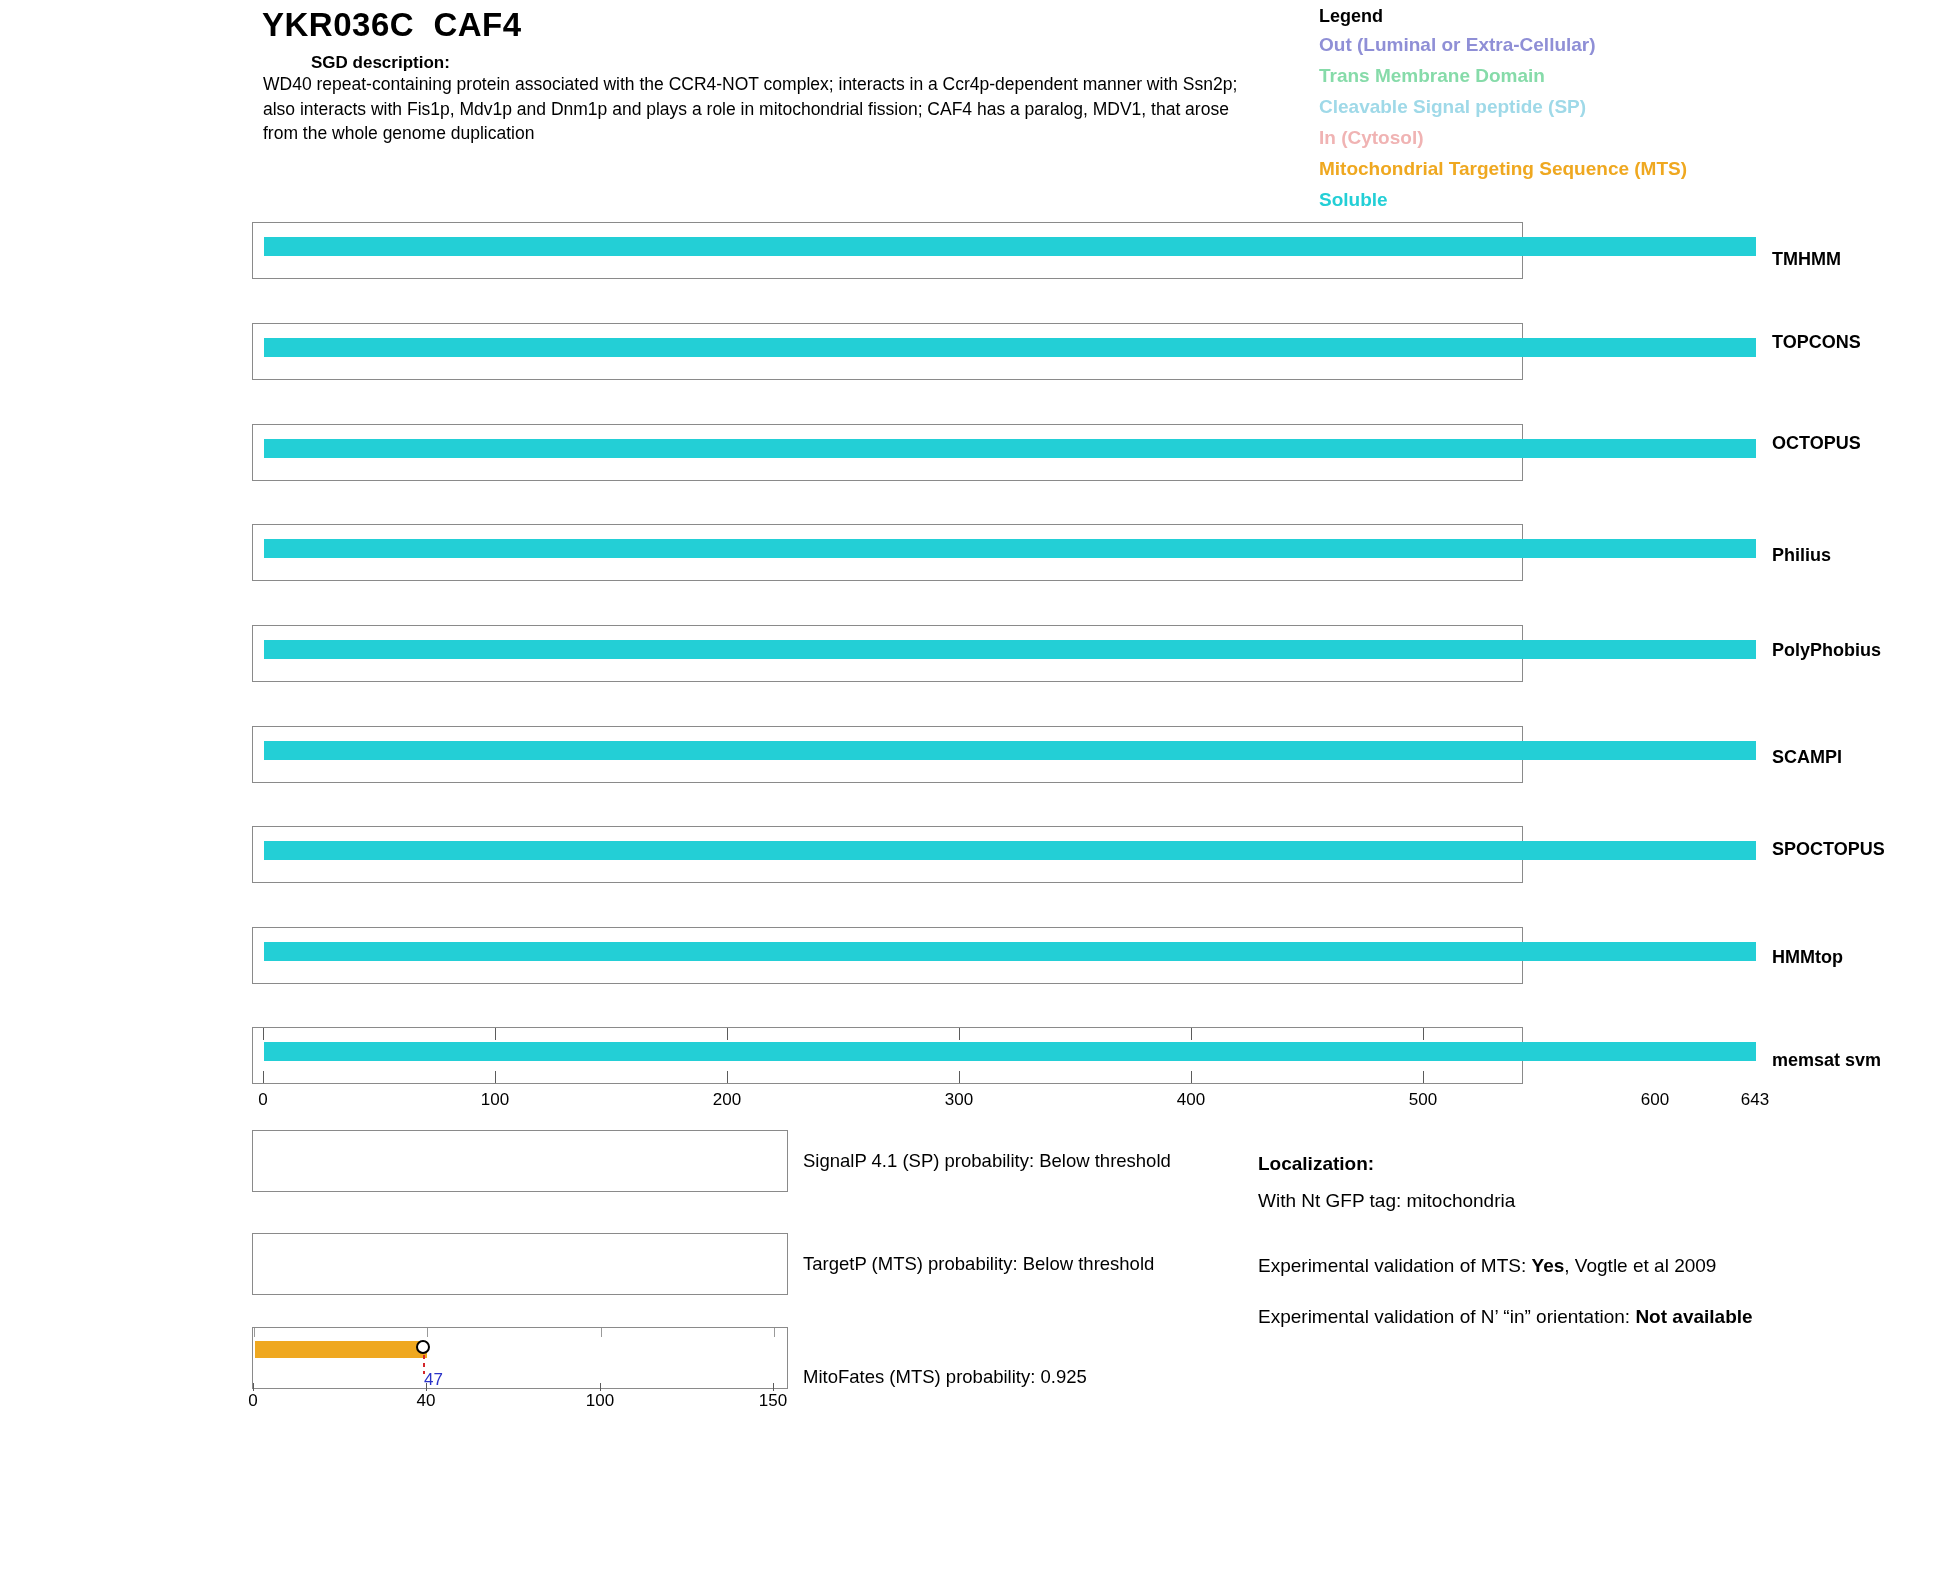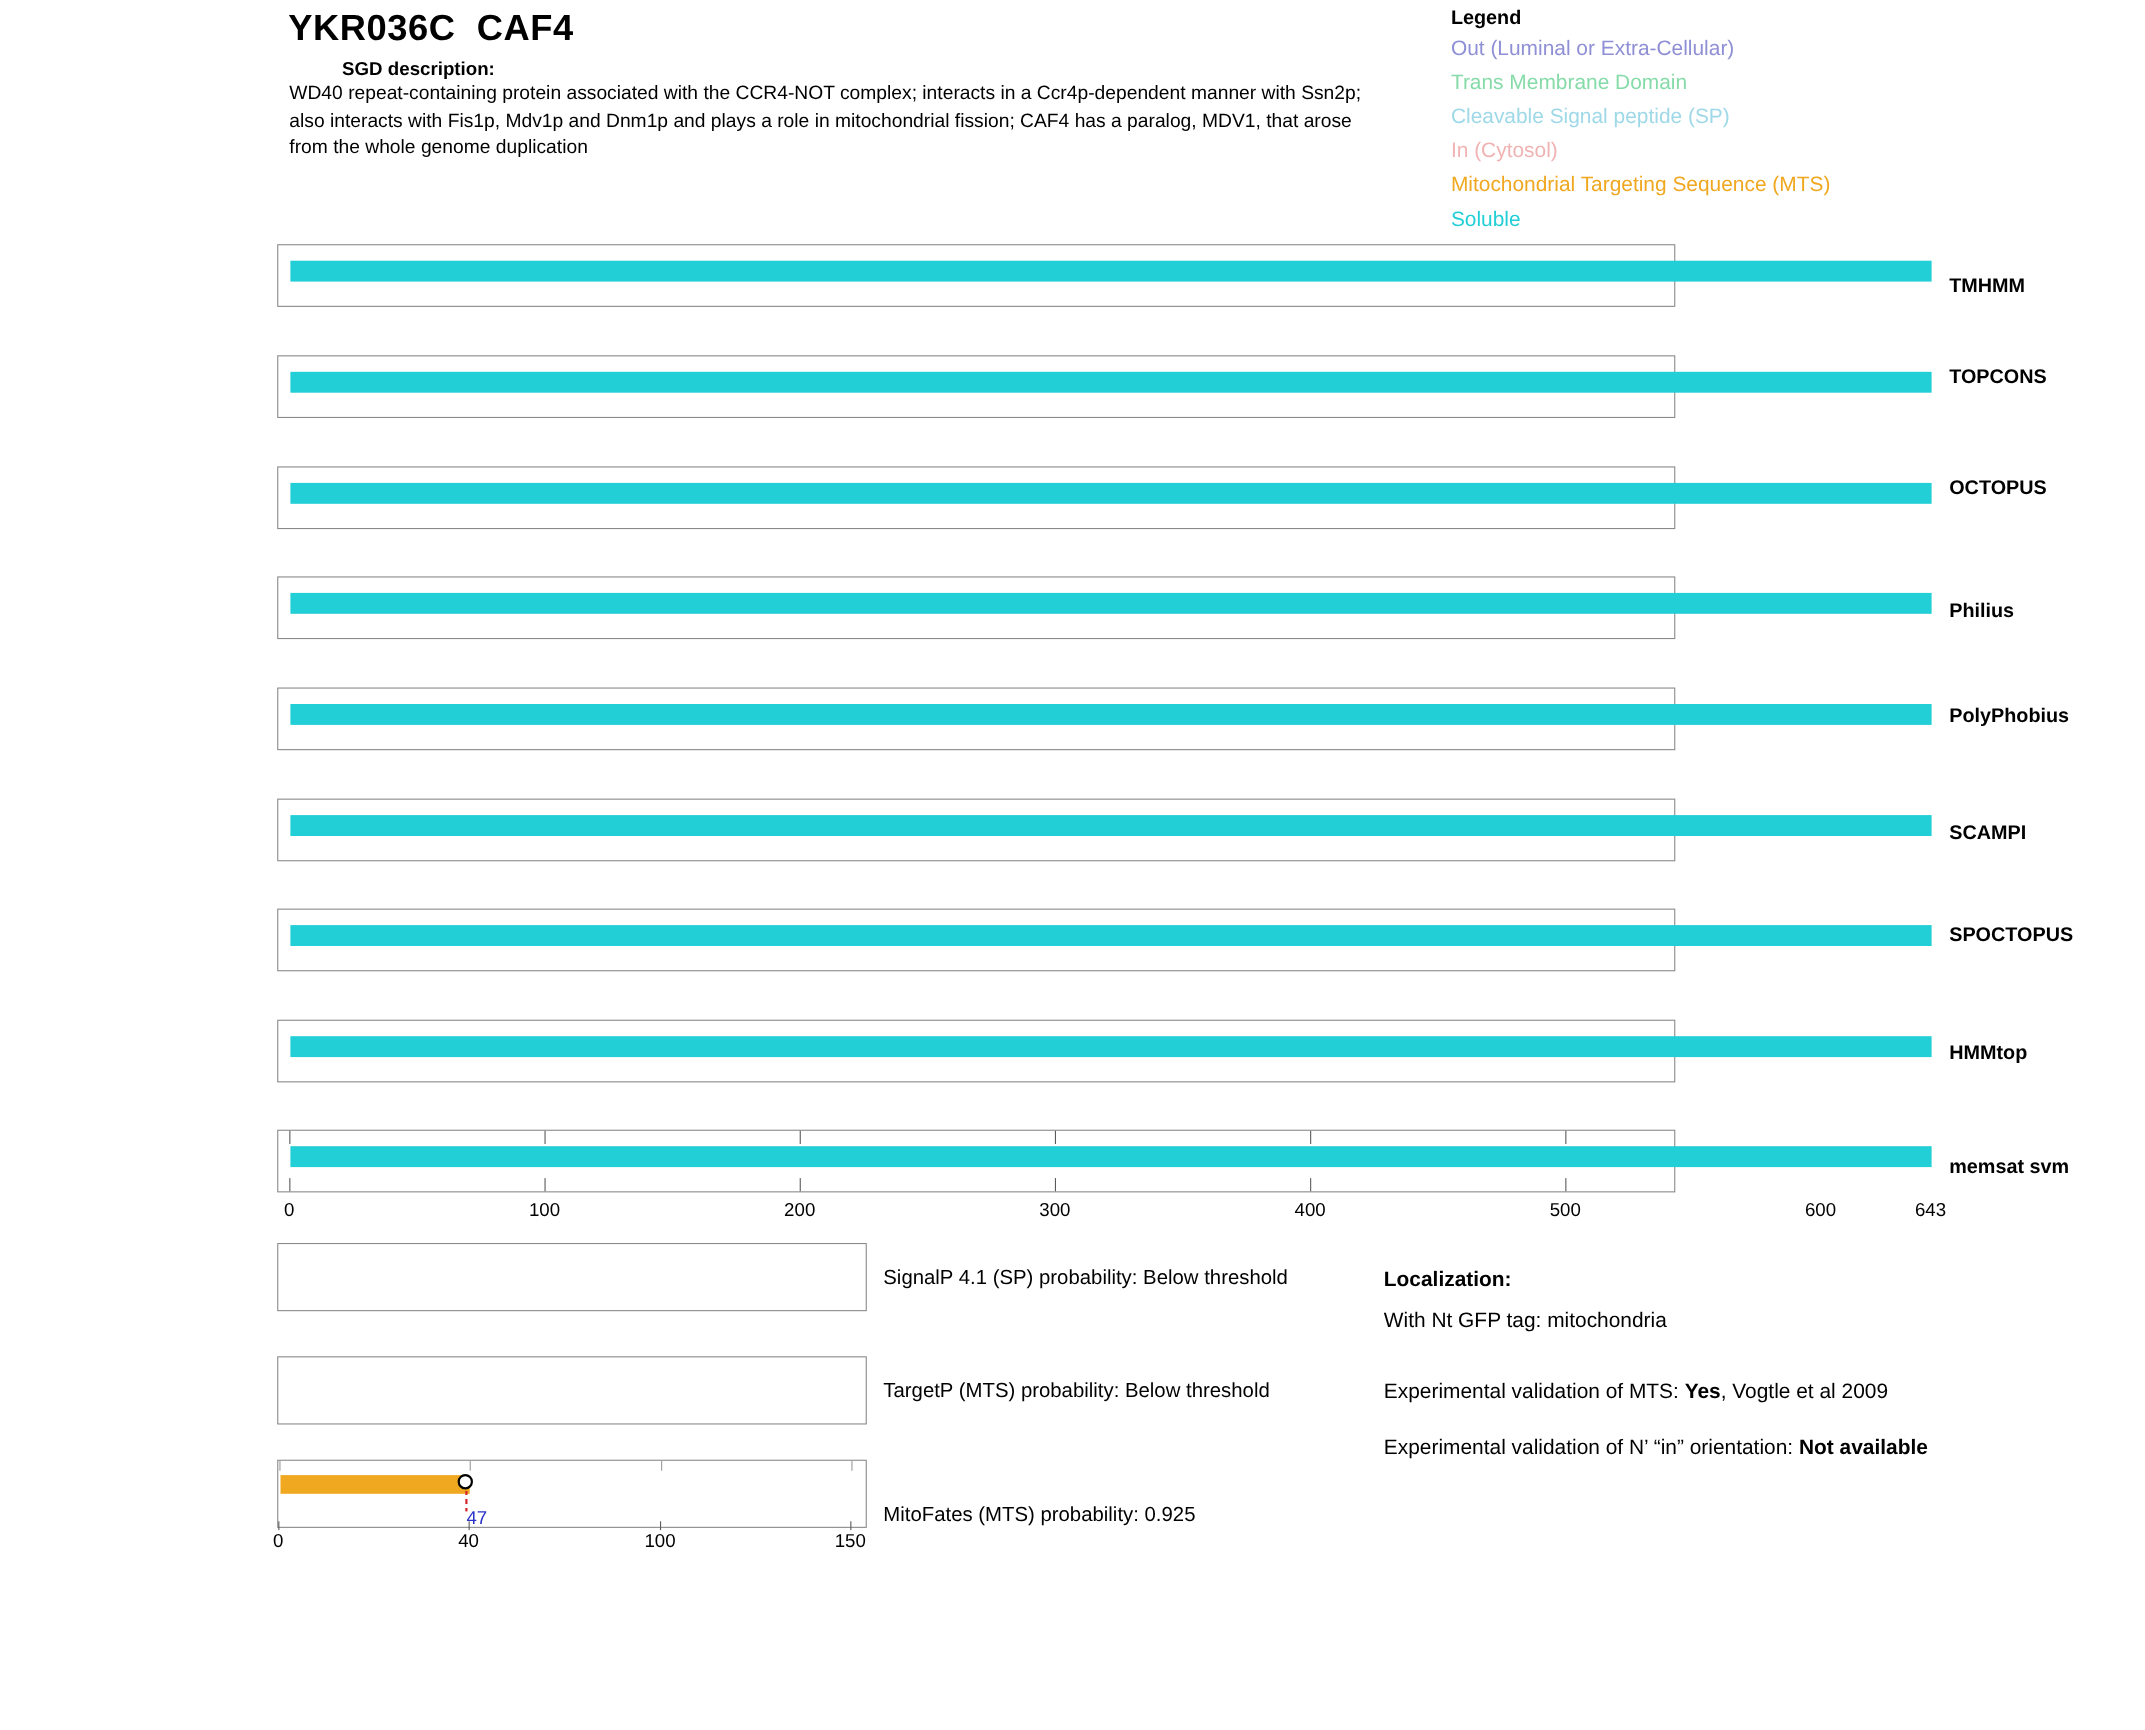--- a/index.html
+++ b/index.html
@@ -56,21 +56,21 @@
     top: 4px;
     width: 620px;
   }
   #legend .legend-title {
     font-size: 18px;
     font-weight: bold;
     line-height: 25px;
   }
   #legend .legend-item {
     font-size: 19px;
-    font-weight: normal;
+    font-weight: bold;
     line-height: 31px;
     white-space: nowrap;
   }
 
   
   .track {
     position: absolute;
     left: 252px;
     width: 1271px;
     height: 57px;

